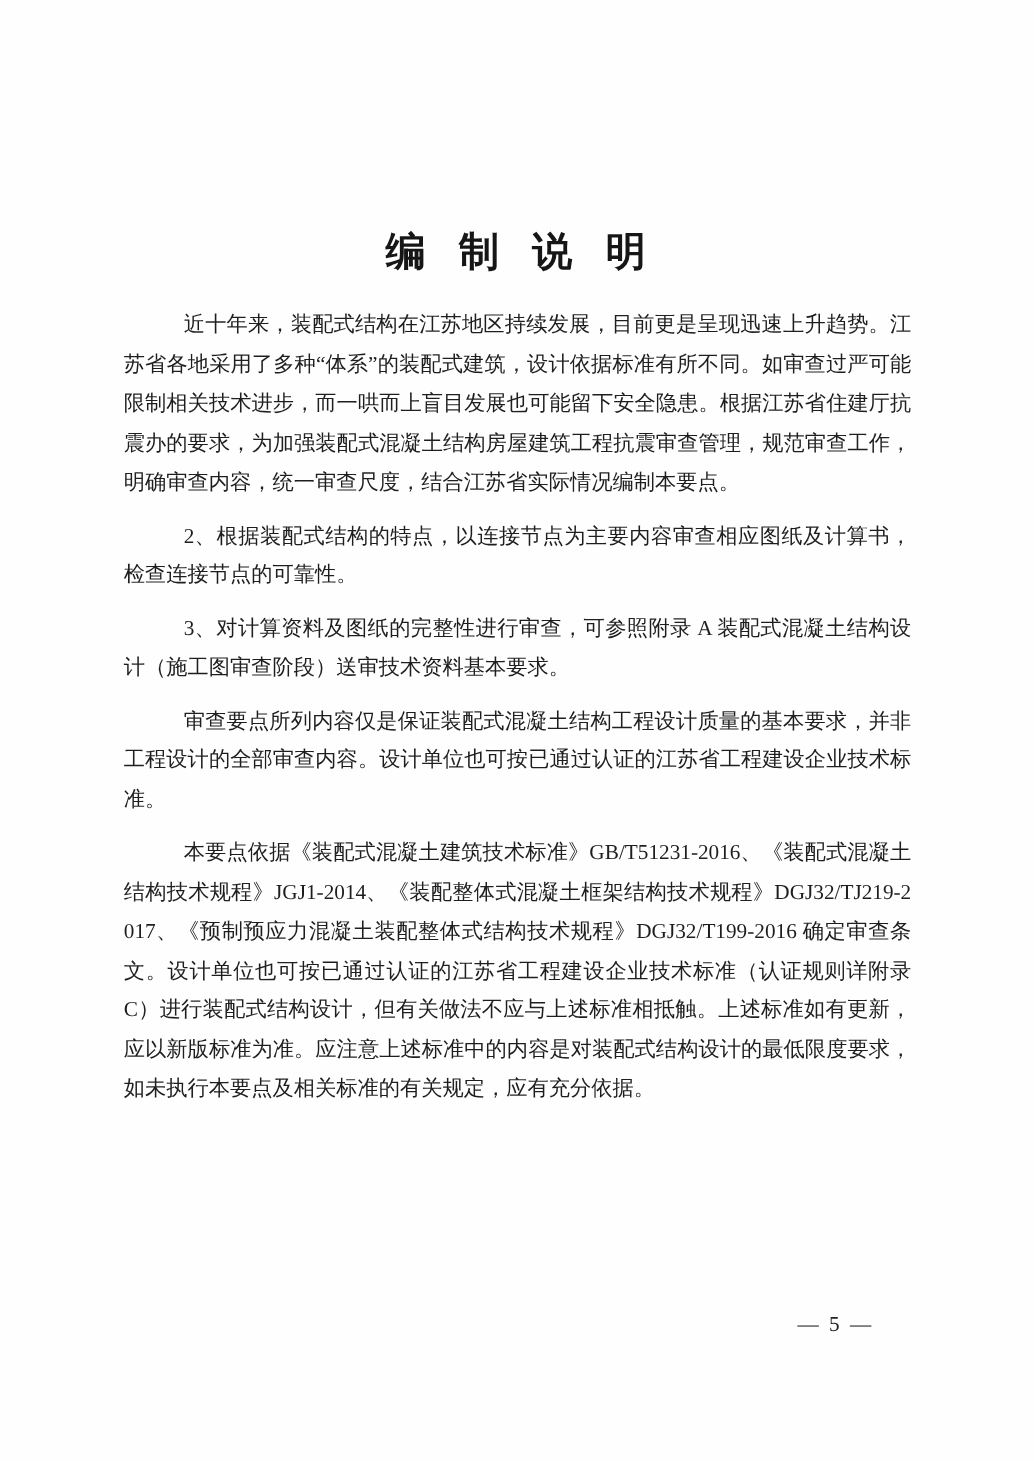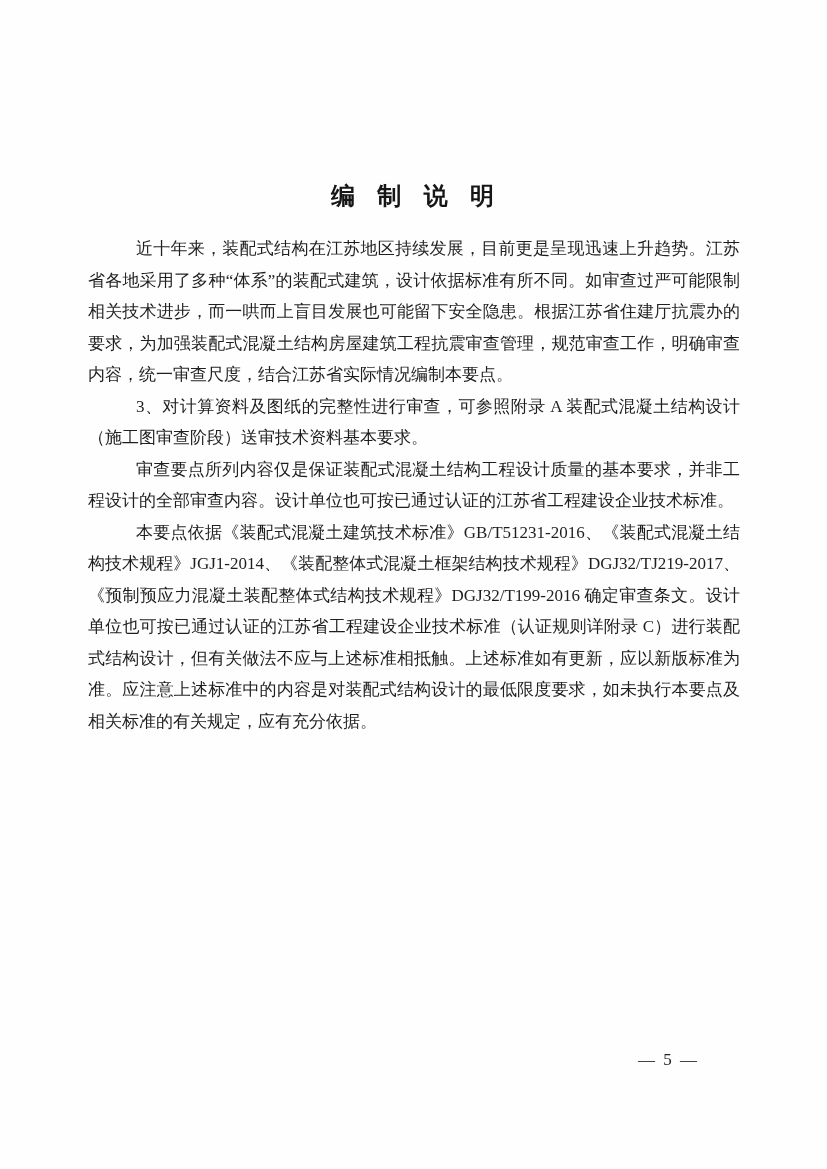--- a/index.html
+++ b/index.html
@@ -19,36 +19,36 @@
   }
   .doc-title {
     position: absolute;
     top: 180px;
     left: 88px;
     width: 652px;
     margin: 0;
     text-align: center;
     font-family: "Liberation Sans", "DejaVu Sans", sans-serif;
     font-weight: 700;
-    font-size: 24px;
+    font-size: 32px;
     letter-spacing: 3px;
     color: #161616;
     white-space: pre;
   }
   .doc-body {
     position: absolute;
     top: 233px;
     left: 88px;
     width: 652px;
     font-size: 17px;
     line-height: 31.5px;
     text-align: justify;
   }
   .doc-body p {
-    margin: 0;
+    margin: 11px;
     padding: 0;
     text-indent: 48px;
     word-break: break-all;
   }
   .page-number {
     position: absolute;
     top: 1050px;
     right: 128px;
     font-size: 17px;
     letter-spacing: 2px;
@@ -58,20 +58,21 @@
 </style>
 </head>
 <body>
 
 <div class="page">
 
   <h1 class="doc-title">编  制  说  明</h1>
 
   <div class="doc-body">
     <p>近十年来，装配式结构在江苏地区持续发展，目前更是呈现迅速上升趋势。江苏省各地采用了多种“体系”的装配式建筑，设计依据标准有所不同。如审查过严可能限制相关技术进步，而一哄而上盲目发展也可能留下安全隐患。根据江苏省住建厅抗震办的要求，为加强装配式混凝土结构房屋建筑工程抗震审查管理，规范审查工作，明确审查内容，统一审查尺度，结合江苏省实际情况编制本要点。</p>
+    <p>2、根据装配式结构的特点，以连接节点为主要内容审查相应图纸及计算书，检查连接节点的可靠性。</p>
     <p>3、对计算资料及图纸的完整性进行审查，可参照附录 A 装配式混凝土结构设计（施工图审查阶段）送审技术资料基本要求。</p>
     <p>审查要点所列内容仅是保证装配式混凝土结构工程设计质量的基本要求，并非工程设计的全部审查内容。设计单位也可按已通过认证的江苏省工程建设企业技术标准。</p>
     <p>本要点依据《装配式混凝土建筑技术标准》GB/T51231-2016、《装配式混凝土结构技术规程》JGJ1-2014、《装配整体式混凝土框架结构技术规程》DGJ32/TJ219-2017、《预制预应力混凝土装配整体式结构技术规程》DGJ32/T199-2016 确定审查条文。设计单位也可按已通过认证的江苏省工程建设企业技术标准（认证规则详附录 C）进行装配式结构设计，但有关做法不应与上述标准相抵触。上述标准如有更新，应以新版标准为准。应注意上述标准中的内容是对装配式结构设计的最低限度要求，如未执行本要点及相关标准的有关规定，应有充分依据。</p>
   </div>
 
   <div class="page-number">— 5 —</div>
 
 </div>
 
 </body></html>

